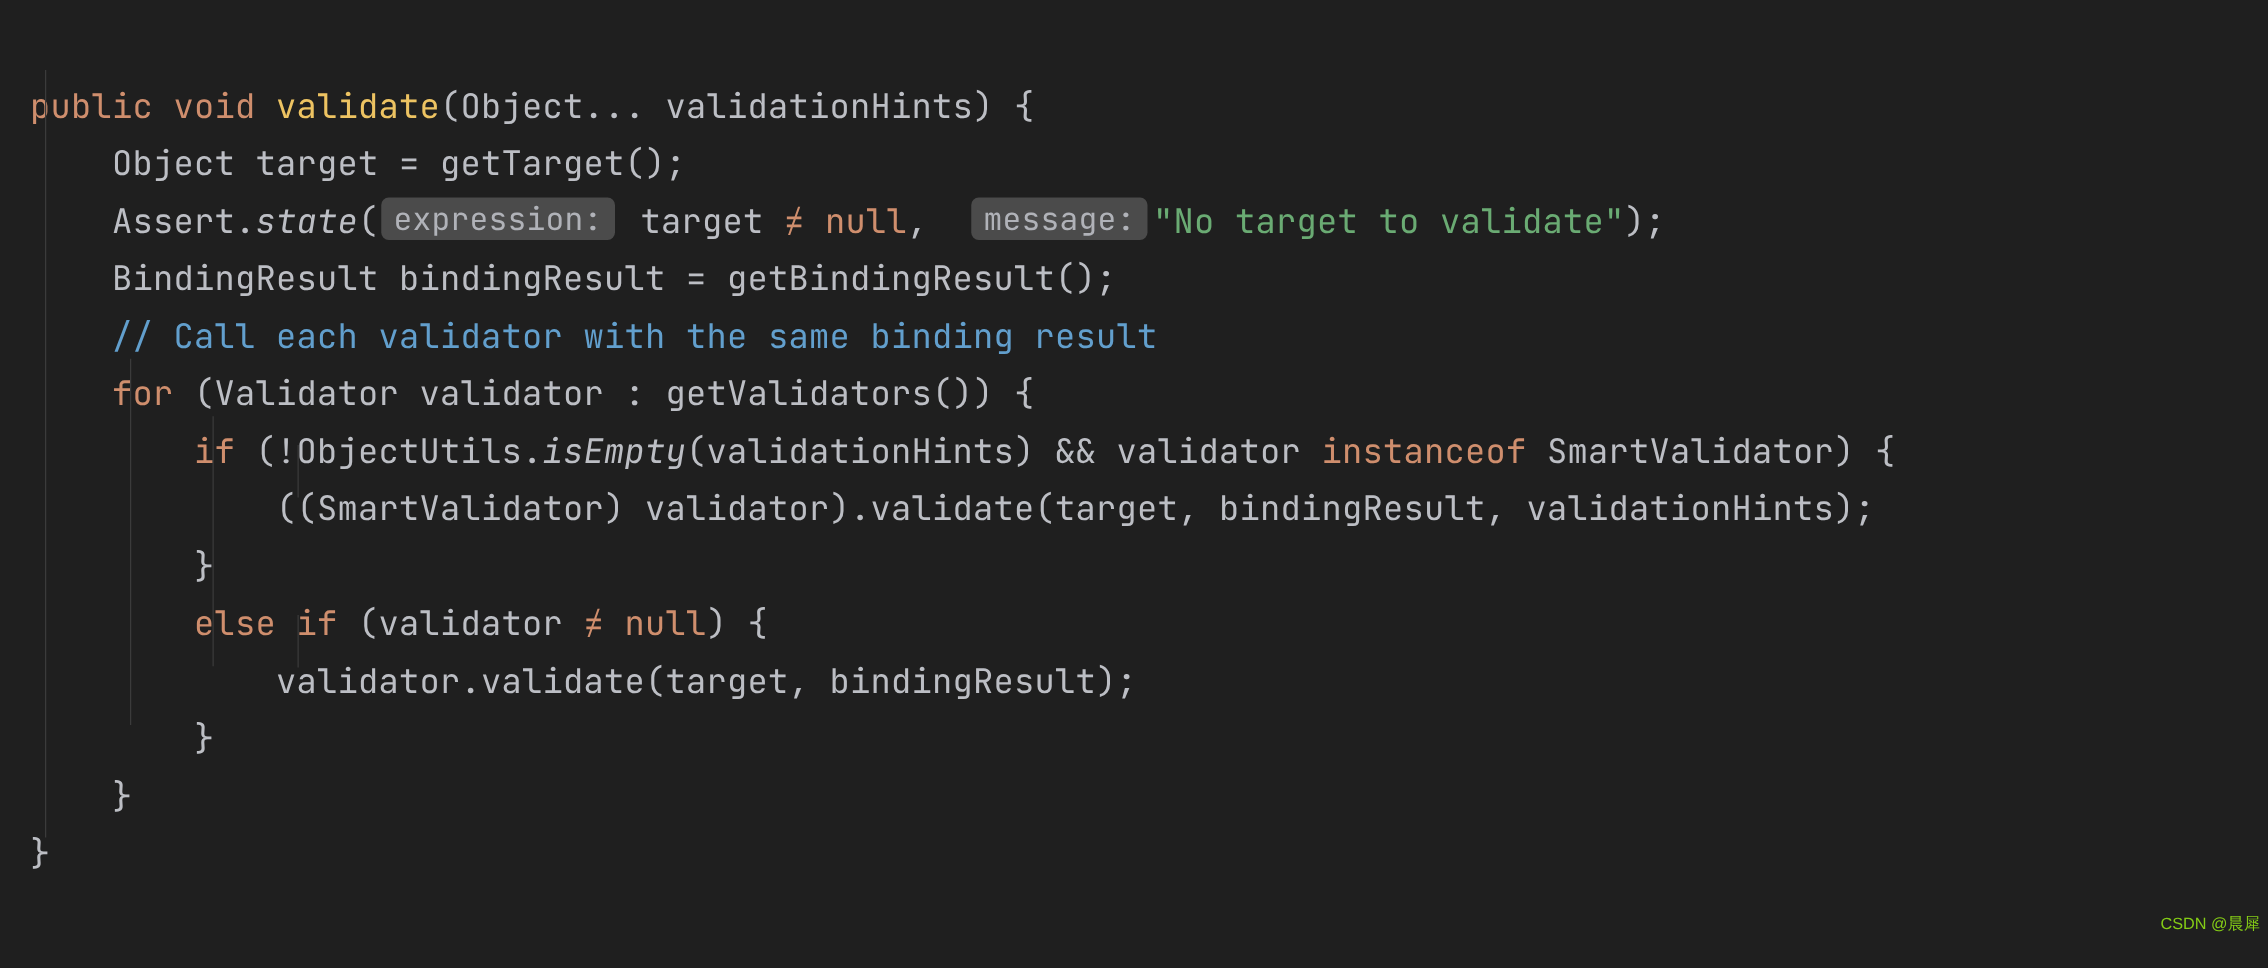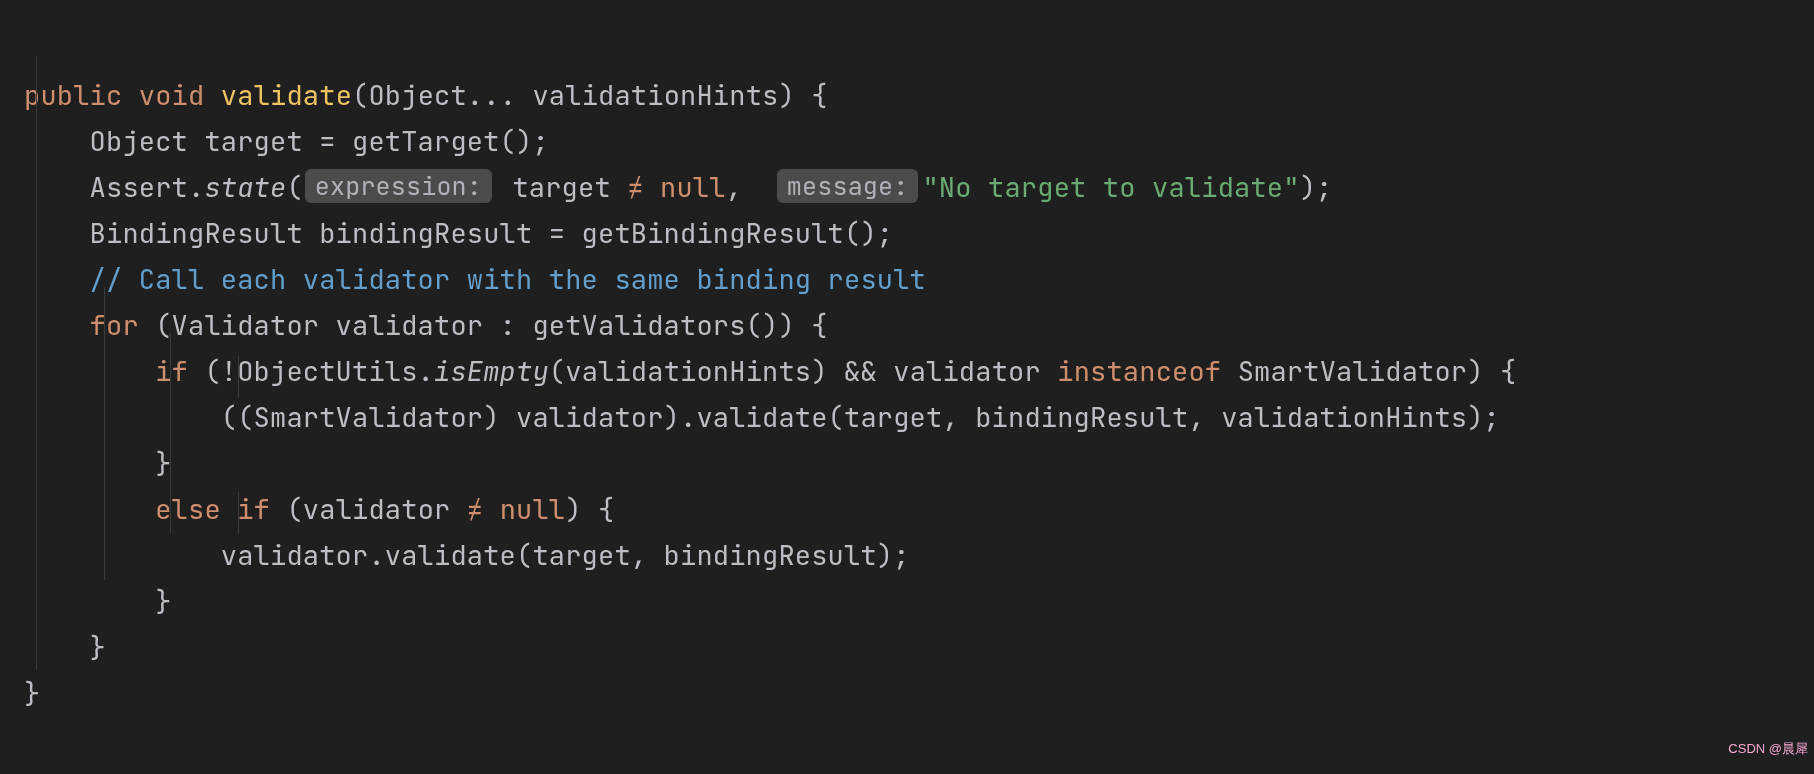--- a/index.html
+++ b/index.html
@@ -1,21 +1,21 @@
 <!DOCTYPE html>
 <html><head>
 <meta charset="utf-8">
 <style>
   html,body{margin:0;padding:0;background:#1f1f1f;width:1814px;height:774px;overflow:hidden;}
   .editor{
     font-family:"JetBrains Mono","Fira Code",Menlo,Consolas,monospace;
     font-size:27px;
     line-height:46px;
     color:#bcbec4;
-    padding:26px 0 0 24px;
+    padding:16px 0 0 24px;
     white-space:pre;
     letter-spacing:0.2px;
   }
   .kw   {color:#cf8e6d;}
   .decl {color:#edc362;}
   .punc {color:#bcbec4;}
   .ital {font-style:italic;color:#bcbec4;}
   .str  {color:#6aab73;}
   .mcmt {color:#629fcd;}
   .hint{
@@ -33,21 +33,21 @@
     position:absolute;
     width:1px;
     background:#3b3b3b;
   }
   .wrap{position:relative;}
   .watermark{
     position:absolute;
     right:6px;
     bottom:4px;
     font-size:13px;
-    color:#f9a8d4;
+    color:#84cc16;
     font-family:Arial,sans-serif;
   }
   .g1{left:36px;top:56px;height:614px;}
   .g2{left:104px;top:287px;height:293px;}
   .g3{left:170px;top:333px;height:200px;}
   .g4{left:238px;top:356px;height:42px;}
   .g5{left:238px;top:492px;height:42px;}
 </style>
 </head>
 <body>

